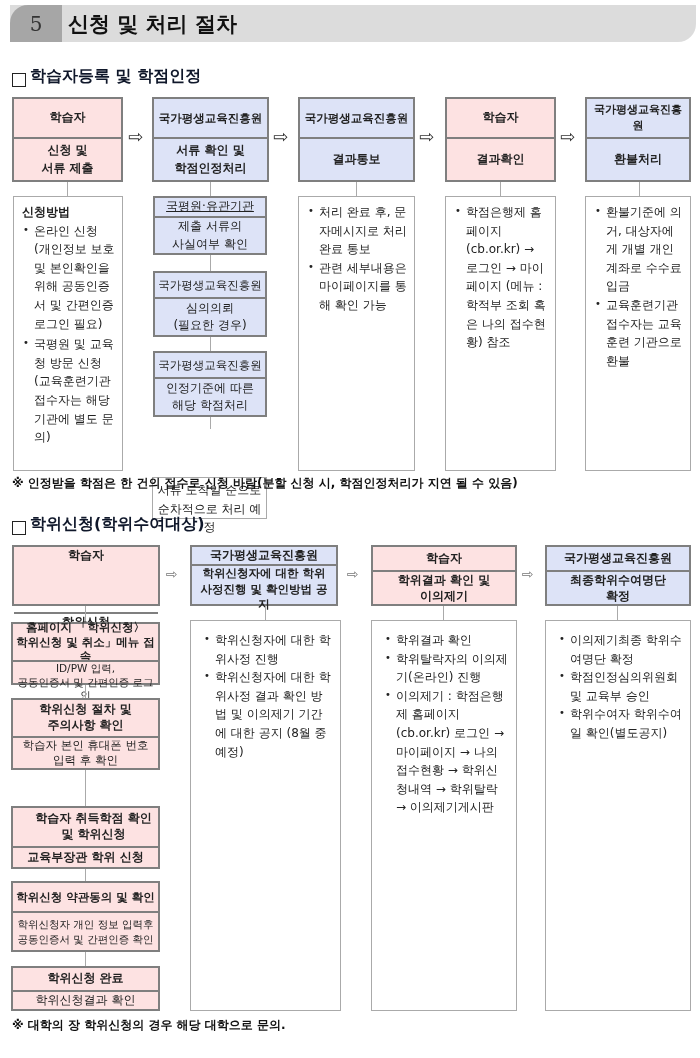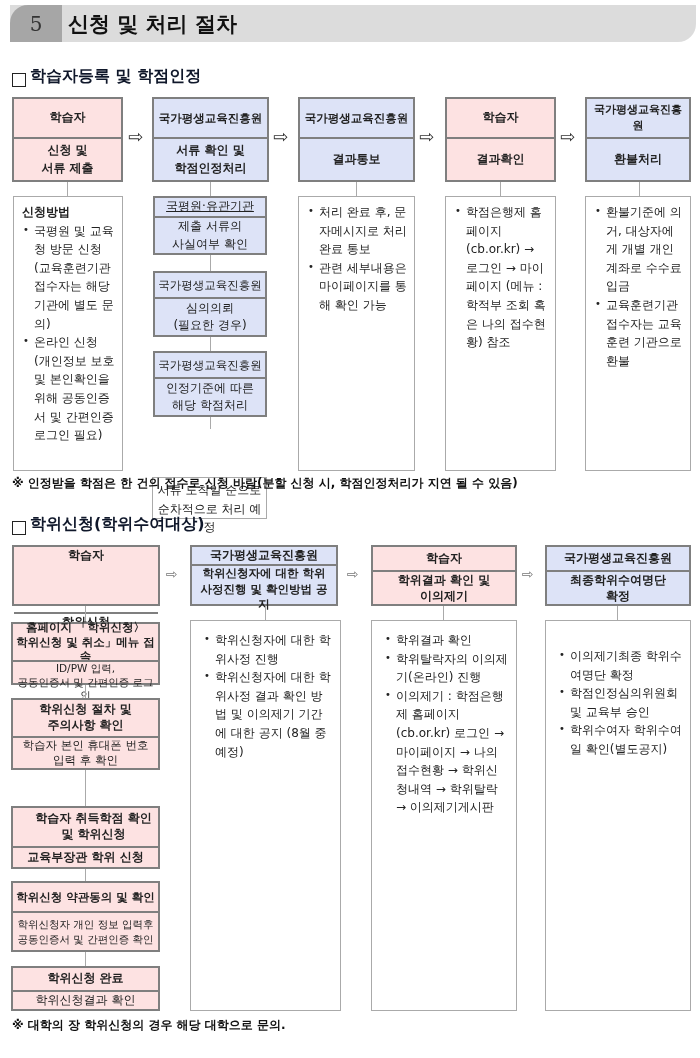--- a/index.html
+++ b/index.html
@@ -105,22 +105,22 @@
 
 <div class="vline" style="left:67px; top:182px; height:14px;"></div>
 <div class="vline" style="left:210px; top:182px; height:14px;"></div>
 <div class="vline" style="left:356px; top:182px; height:14px;"></div>
 <div class="vline" style="left:500px; top:182px; height:14px;"></div>
 <div class="vline" style="left:639px; top:182px; height:14px;"></div>
 
 <div class="detail" style="left:13px; top:196px; width:110px; height:275px;">
   <div class="bold">신청방법</div>
   <ul>
+    <li style="margin-bottom:2px;">온라인 신청 (개인정보 보호 및 본인확인을 위해 공동인증서 및 간편인증 로그인 필요)</li>
     <li>국평원 및 교육청 방문 신청 (교육훈련기관 접수자는 해당기관에 별도 문의)</li>
-    <li style="margin-bottom:2px;">온라인 신청 (개인정보 보호 및 본인확인을 위해 공동인증서 및 간편인증 로그인 필요)</li>
   </ul>
 </div>
 
 <div class="box blue" style="left:153px; top:196px; width:114px; height:59px;">
   <div class="cell norm" style="height:22px;text-decoration:underline;">국평원·유관기관</div>
   <div class="cell norm" style="flex:1; white-space:pre-line;">제출 서류의
 사실여부 확인</div>
 </div>
 <div class="vline" style="left:210px; top:255px; height:16px;"></div>
 <div class="box blue" style="left:153px; top:271px; width:114px; height:66px;">
@@ -235,21 +235,21 @@
     <li>학위신청자에 대한 학위사정 결과 확인 방법 및 이의제기 기간에 대한 공지 (8월 중 예정)</li>
   </ul>
 </div>
 <div class="detail" style="left:371px; top:620px; width:146px; height:391px; padding:10px 8px 6px 12px;">
   <ul>
     <li>학위결과 확인</li>
     <li>학위탈락자의 이의제기(온라인) 진행</li>
     <li>이의제기 : 학점은행제 홈페이지 (cb.or.kr) 로그인 → 마이페이지 → 나의접수현황 → 학위신청내역 → 학위탈락 → 이의제기게시판</li>
   </ul>
 </div>
-<div class="detail" style="left:545px; top:620px; width:146px; height:391px; padding:26px 8px 6px 12px;">
+<div class="detail" style="left:545px; top:620px; width:146px; height:391px; padding:10px 8px 6px 12px;">
   <ul>
     <li>이의제기최종 학위수여명단 확정</li>
     <li>학점인정심의위원회 및 교육부 승인</li>
     <li>학위수여자 학위수여일 확인(별도공지)</li>
   </ul>
 </div>
 
 <div class="note" style="left:12px; top:1017px;">※ 대학의 장 학위신청의 경우 해당 대학으로 문의.</div>
 
 </body></html>

